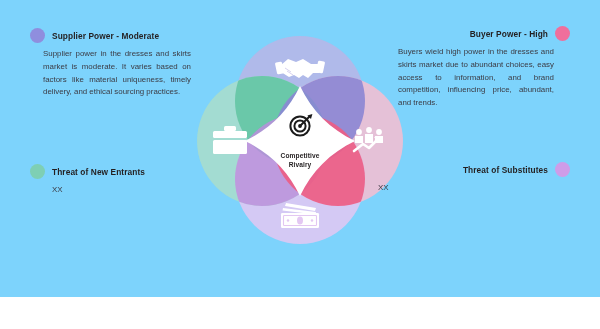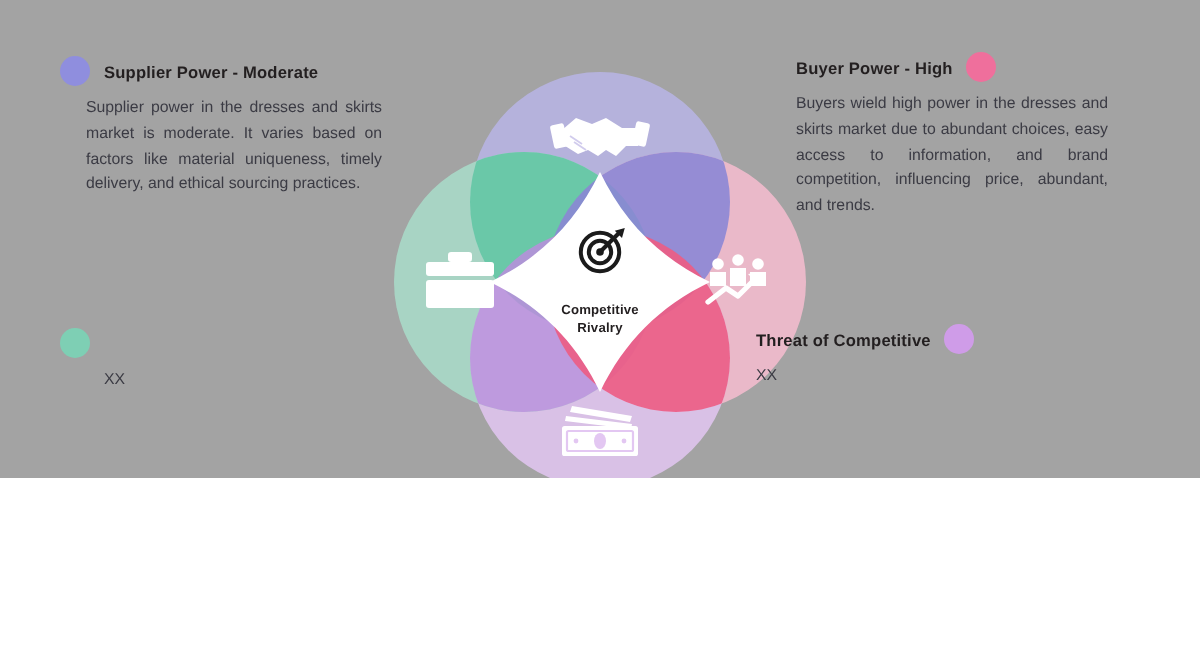--- a/index.html
+++ b/index.html
@@ -8,36 +8,37 @@
     background: #ffffff;
   }
   body {
     font-family: "Liberation Sans", sans-serif;
     -webkit-font-smoothing: antialiased;
   }
 
   #slide {
     position: relative;
     width: 600px;
-    height: 239px;
-    background: #a3a3a3;
+    height: 297px;
+    background: #7dd3fc;
     overflow: hidden;
   }
 
   
   .block {
     position: absolute;
   }
   .block-head {
     display: flex;
     align-items: center;
     gap: 7px;
     margin-bottom: 5px;
   }
   .block-head.right {
+    justify-content: flex-end;
   }
   .bullet {
     width: 15px;
     height: 15px;
     border-radius: 50%;
     flex: 0 0 auto;
   }
   .block-title {
     font-size: 8.3px;
     font-weight: bold;
@@ -218,25 +219,26 @@
     <div class="block-head right">
       <span class="block-title">Buyer Power - High</span>
       <span class="bullet" style="background:#ef6f9c"></span>
     </div>
     <div class="block-body">Buyers wield high power in the dresses and skirts market due to abundant choices, easy access to information, and brand competition, influencing price, abundant, and trends.</div>
   </div>
 
   <div class="block" id="blk-entrants">
     <div class="block-head">
       <span class="bullet" style="background:#7ecfb4"></span>
+      <span class="block-title">Threat of New Entrants</span>
     </div>
     <div class="block-sub">XX</div>
   </div>
 
   <div class="block" id="blk-substitutes">
     <div class="block-head right">
-      <span class="block-title">Threat of Competitive</span>
+      <span class="block-title">Threat of Substitutes</span>
       <span class="bullet" style="background:#cf9ce8"></span>
     </div>
     <div class="block-sub">XX</div>
   </div>
 
 </div>
 
 </body></html>

